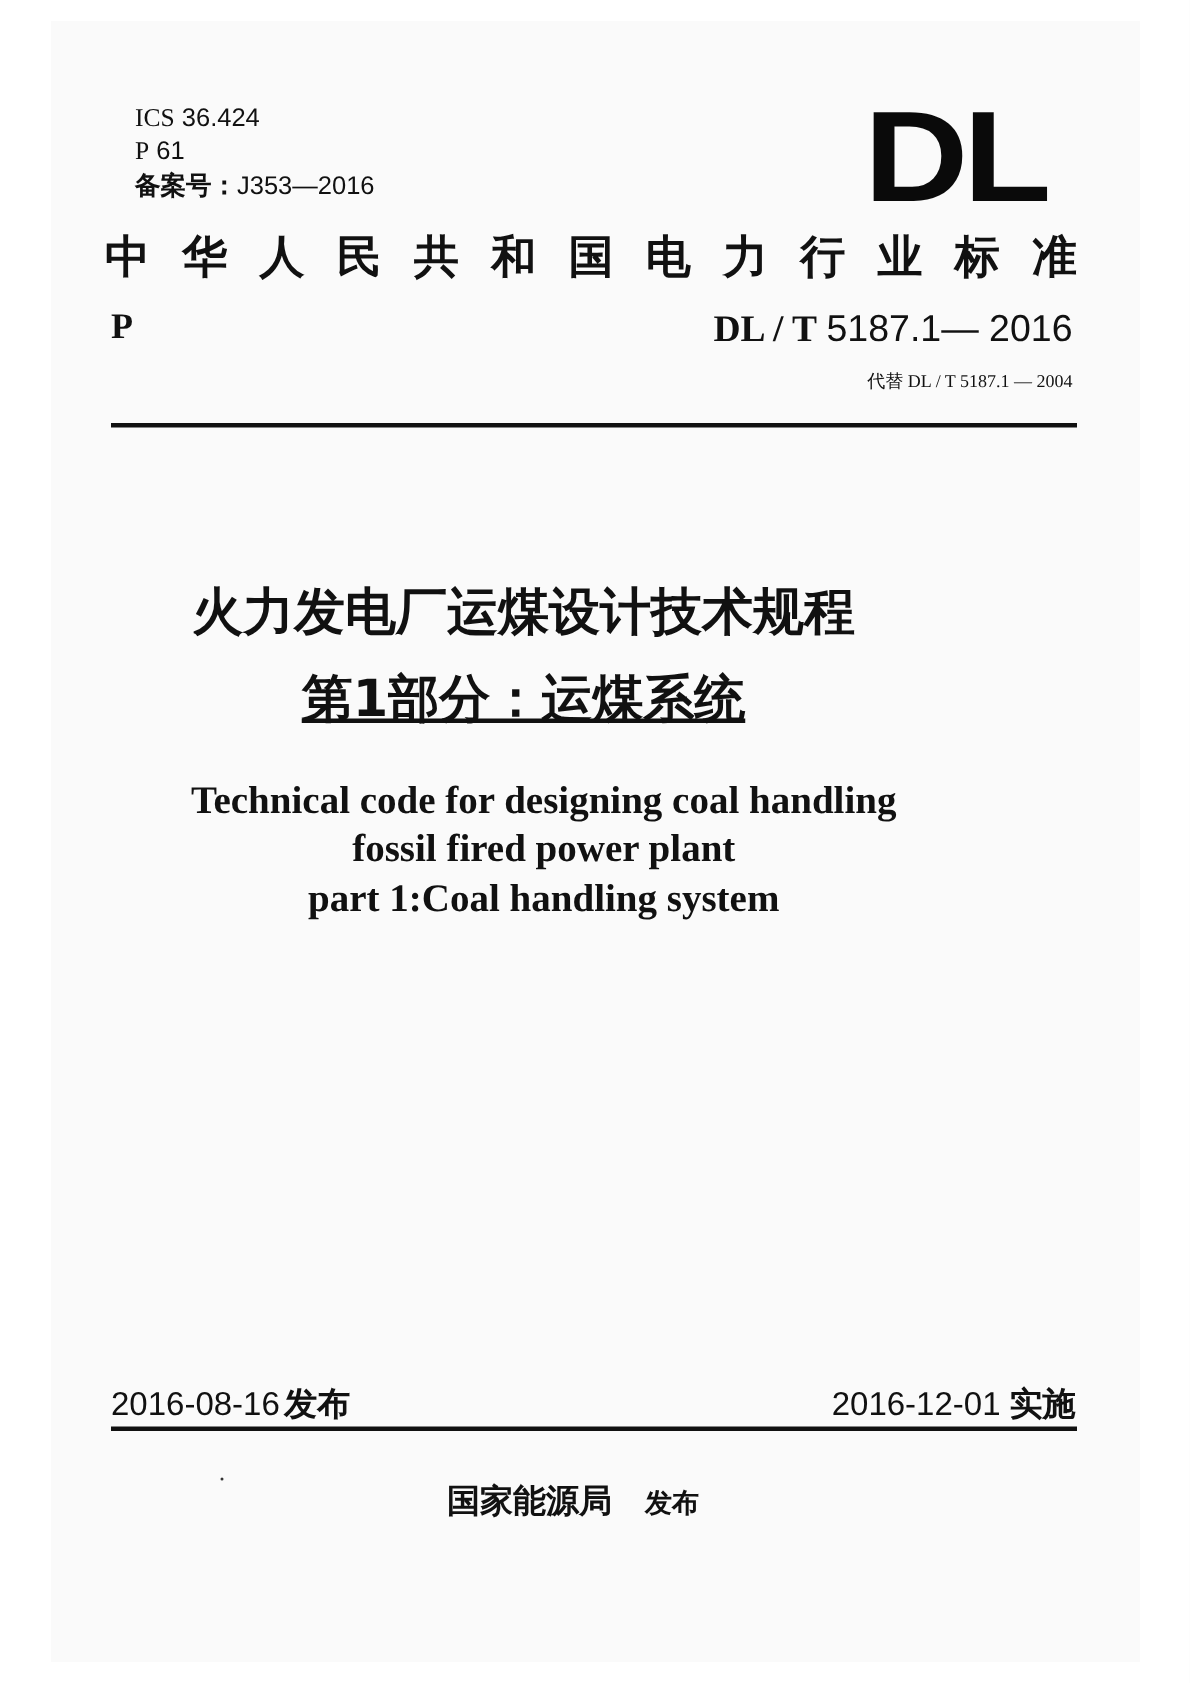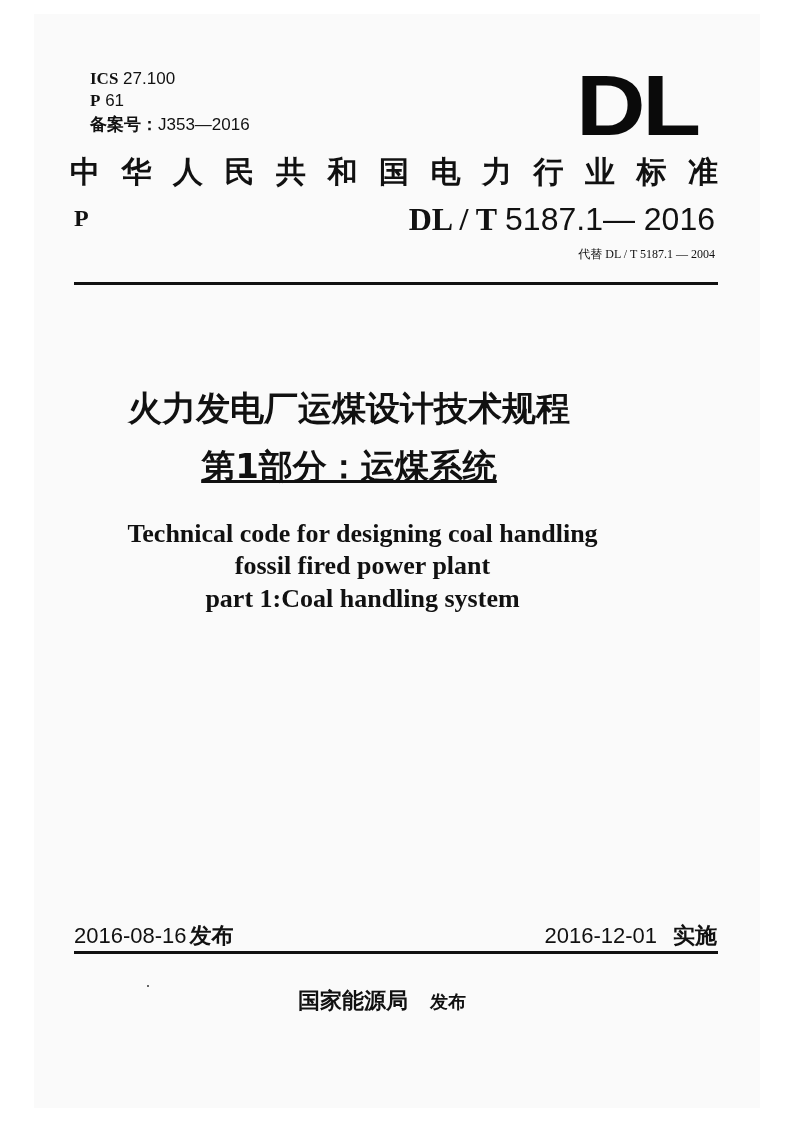--- a/index.html
+++ b/index.html
@@ -11,35 +11,35 @@
     .page {
       position: absolute; left: 34px; top: 14px; width: 726px; height: 1094px;
       background: #fafafa;
     }
     .abs { position: absolute; white-space: nowrap; }
     .serif { font-family: "Liberation Serif", "DejaVu Serif", serif; }
     .sans { font-family: "Liberation Sans", "DejaVu Sans", sans-serif; }
     .cjk { font-family: "DejaVu Sans", "Liberation Sans", sans-serif; }
 
     .meta-line { font-size: 17px; line-height: 22px; }
-    .meta-line b { font-family: "Liberation Serif", serif; font-weight: bold; }
+    .meta-line b { font-family: "Liberation Serif", serif; font-weight: normal; }
 
     .dl-logo {
       left: 576px; top: 72px; font-family: "Liberation Sans", sans-serif;
       font-weight: 900; font-size: 86px; line-height: 66px; letter-spacing: -3px;
       transform: scaleX(1.12); transform-origin: left top;
       color: #0a0a0a;
     }
     .industry-title {
       left: 70px; top: 152px; width: 648px; font-size: 30px; font-weight: bold;
       display: flex; justify-content: space-between; line-height: 40px;
       font-family: "DejaVu Serif", serif;
     }
     .cls-code { left: 74px; top: 205px; font-size: 24px; font-weight: bold; }
-    .std-no { right: 78px; top: 203px; font-size: 32px; line-height: 32px; }
+    .std-no { right: 78px; top: 203px; font-size: 25px; line-height: 32px; }
     .std-no .dl { font-family: "Liberation Serif", serif; font-weight: bold; }
     .std-no .num { font-family: "Liberation Sans", sans-serif; }
     .replaces { right: 78px; top: 243px; font-size: 12px; line-height: 22px; }
     .rule { position: absolute; height: 3px; background: #111; }
 
     .title-cn {
       left: 0; width: 698px; text-align: center; font-weight: bold; font-size: 34px;
       line-height: 44px;
     }
     .title-en {
@@ -51,21 +51,21 @@
     .publisher .action { font-size: 18px; margin-left: 22px; }
     .speck { position: absolute; left: 147px; top: 985px; width: 2px; height: 2px; background: #333; border-radius: 1px; }
   </style>
 </head>
 <body>
 
 <div class="page"></div>
 
 <div class="abs meta-line sans" style="left:90px; top:68px;">
   <b>ICS</b>
-  <span>27.100</span>
+  <span>36.424</span>
 </div>
 <div class="abs meta-line sans" style="left:90px; top:90px;">
   <b>P</b>
   <span>61</span>
 </div>
 <div class="abs meta-line sans" style="left:90px; top:113px;">
   <span class="cjk" style="font-weight:bold;">备案号：</span><span>J353—2016</span>
 </div>
 
 <div class="abs dl-logo">DL</div>
@@ -99,21 +99,21 @@
 <div class="abs title-cn cjk" style="top:444px;text-decoration:underline;">第1部分：运煤系统</div>
 
 <div class="abs title-en" style="top:518px;">Technical code for designing coal handling</div>
 <div class="abs title-en" style="top:550px;">fossil fired power plant</div>
 <div class="abs title-en" style="top:583px;">part 1:Coal handling system</div>
 
 <div class="abs date-line" style="left:74px; top:922px;">
   <span class="sans">2016-08-16</span><span class="cjk" style="margin-left:3px; font-weight:bold;">发布</span>
 </div>
 <div class="abs date-line" style="right:76px; top:922px;">
-  <span class="sans">2016-12-01</span><span class="cjk" style="margin-left:16px; font-weight:bold;">实施</span>
+  <span class="sans">2016-12-01</span><span class="cjk" style="margin-left:6px; font-weight:bold;">实施</span>
 </div>
 <div class="rule" style="left:74px; top:951px; width:644px;"></div>
 
 <div class="speck"></div>
 
 <div class="abs publisher cjk">
   <span>国家能源局</span><span class="action">发布</span>
 </div>
 
 </body></html>

